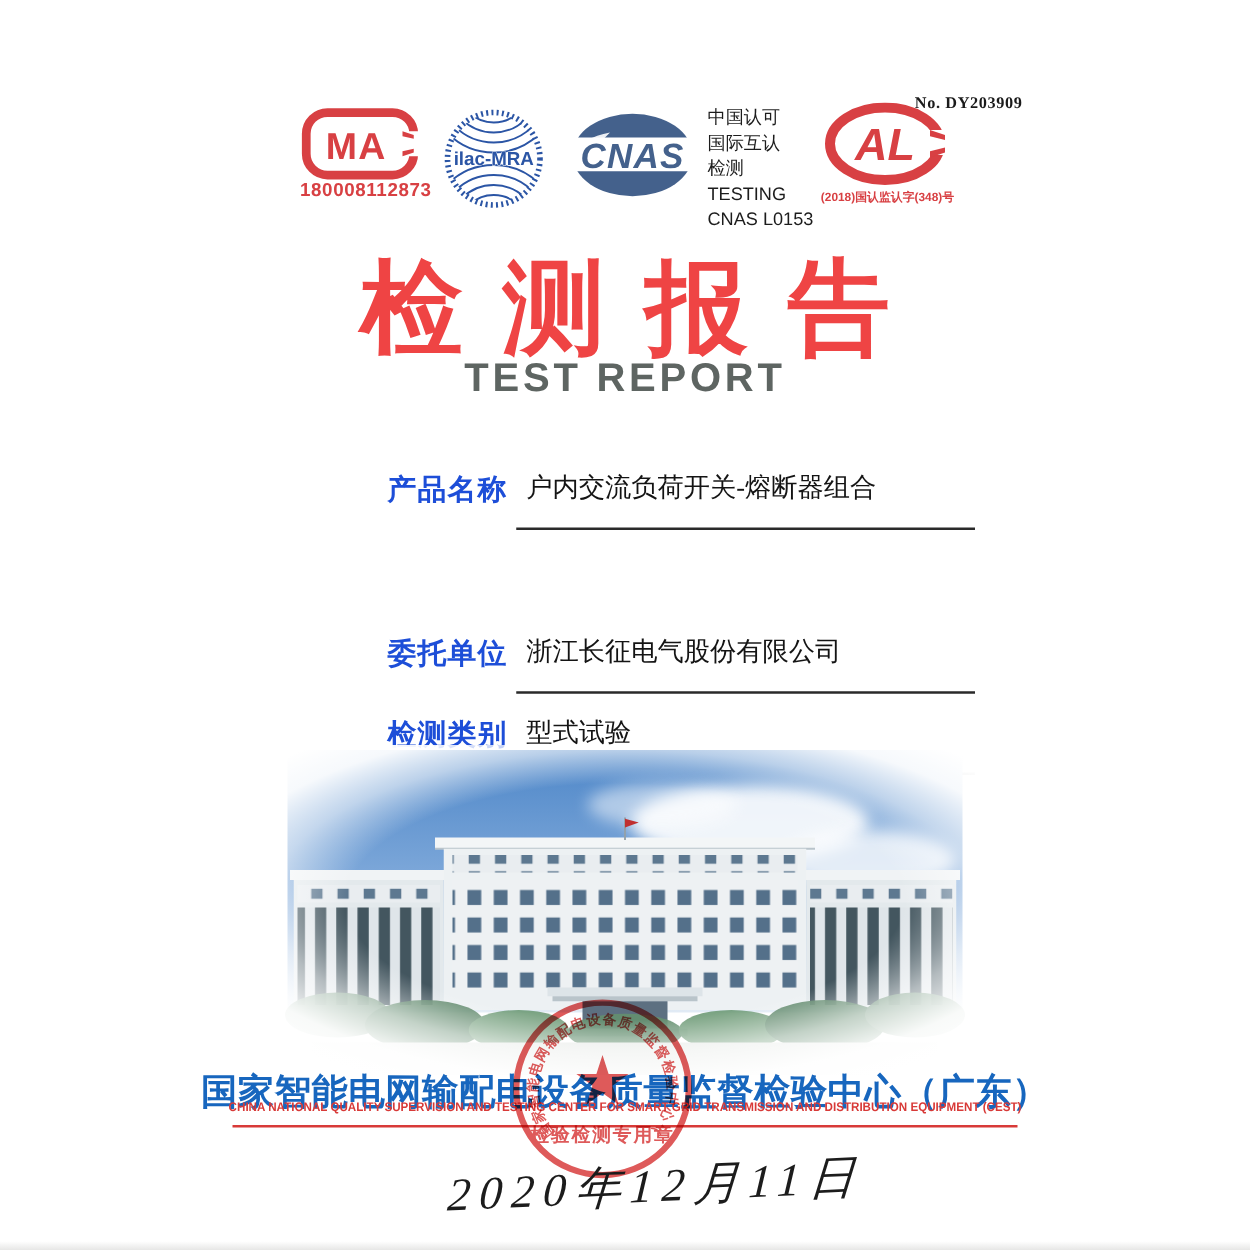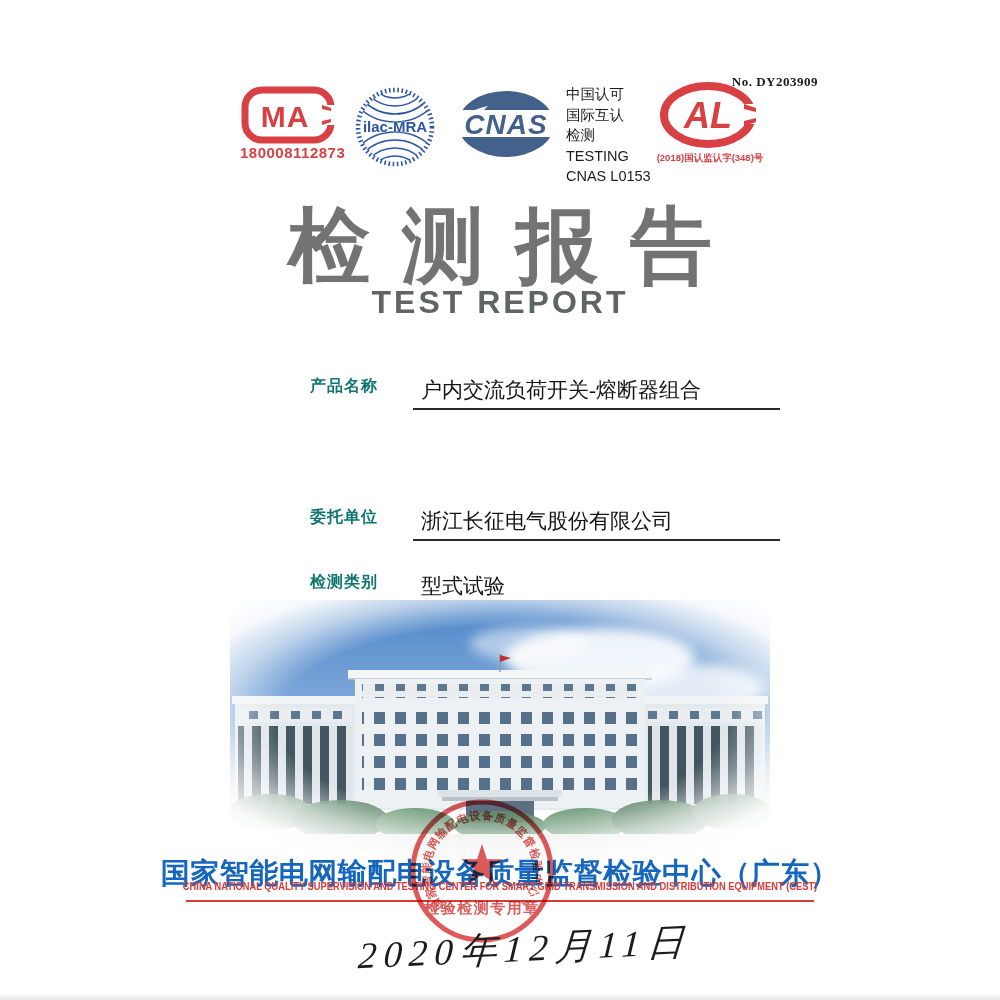--- a/index.html
+++ b/index.html
@@ -14,31 +14,31 @@
   
   .logo-num{top:144px;left:240px;width:96px;text-align:center;color:#d84043;
             font-weight:bold;font-size:15px;letter-spacing:.5px;}
   .accred{top:84px;left:566px;font-size:14.5px;line-height:20.5px;color:#1c1c1c;}
   .cal-reg{top:152px;left:652px;width:116px;text-align:center;color:#d84043;
            font-weight:bold;font-size:9.5px;}
 
   
   .title-zh{top:192px;left:0;width:1000px;text-align:center;
             font-family:Liberation Serif, serif;font-weight:bold;font-size:82px;
-            color:#737373;letter-spacing:32px;text-indent:32px;}
+            color:#ef4444;letter-spacing:32px;text-indent:32px;}
   .title-en{top:284px;left:0;width:1000px;text-align:center;font-weight:bold;
             font-size:32px;color:#5e6562;letter-spacing:3px;}
 
   
   .field-row{left:310px;width:470px;display:flex;align-items:flex-start;}
-  .field-label{width:103px;flex:0 0 103px;font-weight:bold;font-size:16px;color:#0f766e;
+  .field-label{width:103px;flex:0 0 103px;font-weight:bold;font-size:23px;color:#1d4ed8;
                letter-spacing:1px;white-space:nowrap;}
   .field-value{flex:1;border-bottom:2px solid #2a2a2a;min-height:30px;
                font-family:"Liberation Serif",serif;font-size:21px;color:#141414;
-               padding:0 2px 2px 8px;white-space:nowrap;}
+               padding:0 2px 16px 8px;white-space:nowrap;}
 
   
   .center-zh{top:854px;left:0;width:1000px;text-align:center;font-weight:bold;
              font-size:29px;color:#1766be;letter-spacing:0.5px;}
   .red-rule{top:900px;left:186px;width:628px;height:2px;background:#d83a38;}
   .center-en{top:881px;left:0;width:1000px;text-align:center;font-weight:bold;
              font-size:10px;color:#d83a38;}
   .center-en span{display:inline-block;transform:scaleX(.93);transform-origin:center;white-space:nowrap;}
   .date-line{top:924px;left:358px;font-family:"Liberation Serif",serif;font-style:italic;
              font-size:37px;color:#1c1c1c;letter-spacing:7px;transform:rotate(-2.5deg) skewX(-6deg);}

